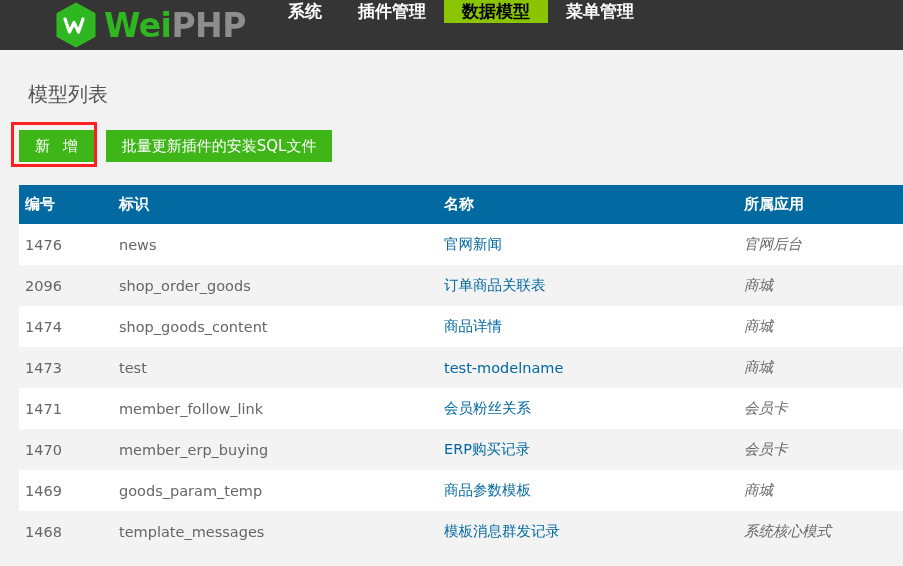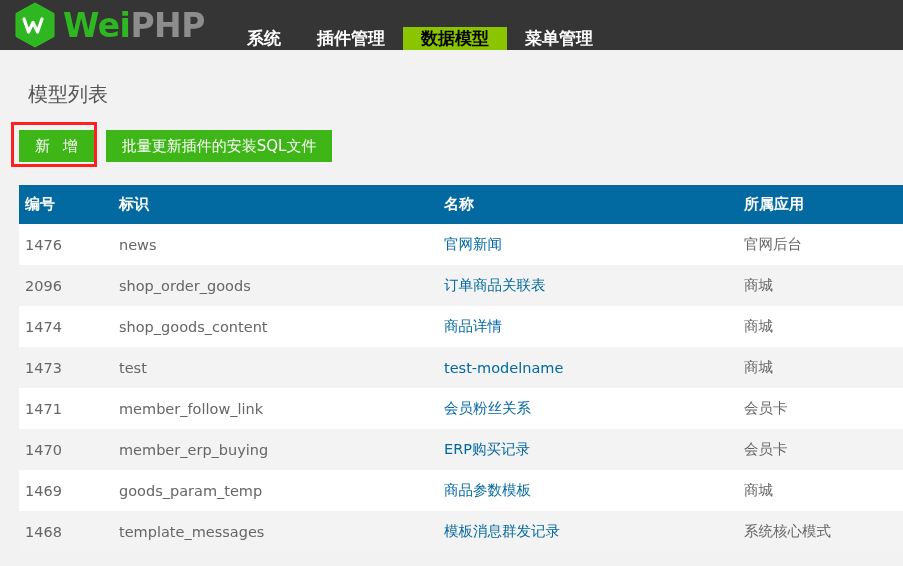--- a/index.html
+++ b/index.html
@@ -16,20 +16,21 @@
     -webkit-font-smoothing: antialiased;
   }
 
   
   .topbar {
     height: 50px;
     background: #353535;
     display: flex;
     align-items: stretch;
     position: relative;
+    padding-left: 41px;
   }
   .brand {
     display: flex;
     align-items: center;
     padding-left: 14px;
     padding-right: 18px;
     text-decoration: none;
   }
   .logo-hex {
     width: 42px;
@@ -45,21 +46,21 @@
     letter-spacing: -0.5px;
     line-height: 1;
     font-family: "DejaVu Sans", "Liberation Sans", sans-serif;
     white-space: nowrap;
   }
   .brand-wei { color: #2fb721; }
   .brand-php { color: #8d8d8d; }
 
   .nav {
     display: flex;
-    align-items: flex-end;
+    align-items: flex-start;
     margin-left: 6px;
   }
   .nav-item {
     display: flex;
     align-items: center;
     padding: 0 18px;
     color: #ffffff;
     font-size: 17px;
     font-weight: bold;
     text-decoration: none;
@@ -168,21 +169,21 @@
 
   th.col-id   { padding-left: 6px !important; }
   .cell-id    { color: #666666; }
   .cell-ident { color: #6b6b6b; }
   .cell-name a {
     color: #0369a1;
     text-decoration: none;
     cursor: pointer;
     text-align: right;
   }
-  .cell-app   { color: #6b6b6b; }
+  .cell-app   { color: #6b6b6b; font-style: italic; }
 </style>
 </head>
 <body>
 
 <div class="topbar">
   <a class="brand" href="#">
     <span class="logo-hex">
       <svg width="42" height="46" viewBox="0 0 42 46" xmlns="http://www.w3.org/2000/svg">
         <polygon points="21,1 40,11.5 40,34.5 21,45 2,34.5 2,11.5" fill="#2fb721"></polygon>
         <polygon points="21,1 40,11.5 40,34.5 21,45 2,34.5 2,11.5" fill="none" stroke="#34c025" stroke-width="1"></polygon>

